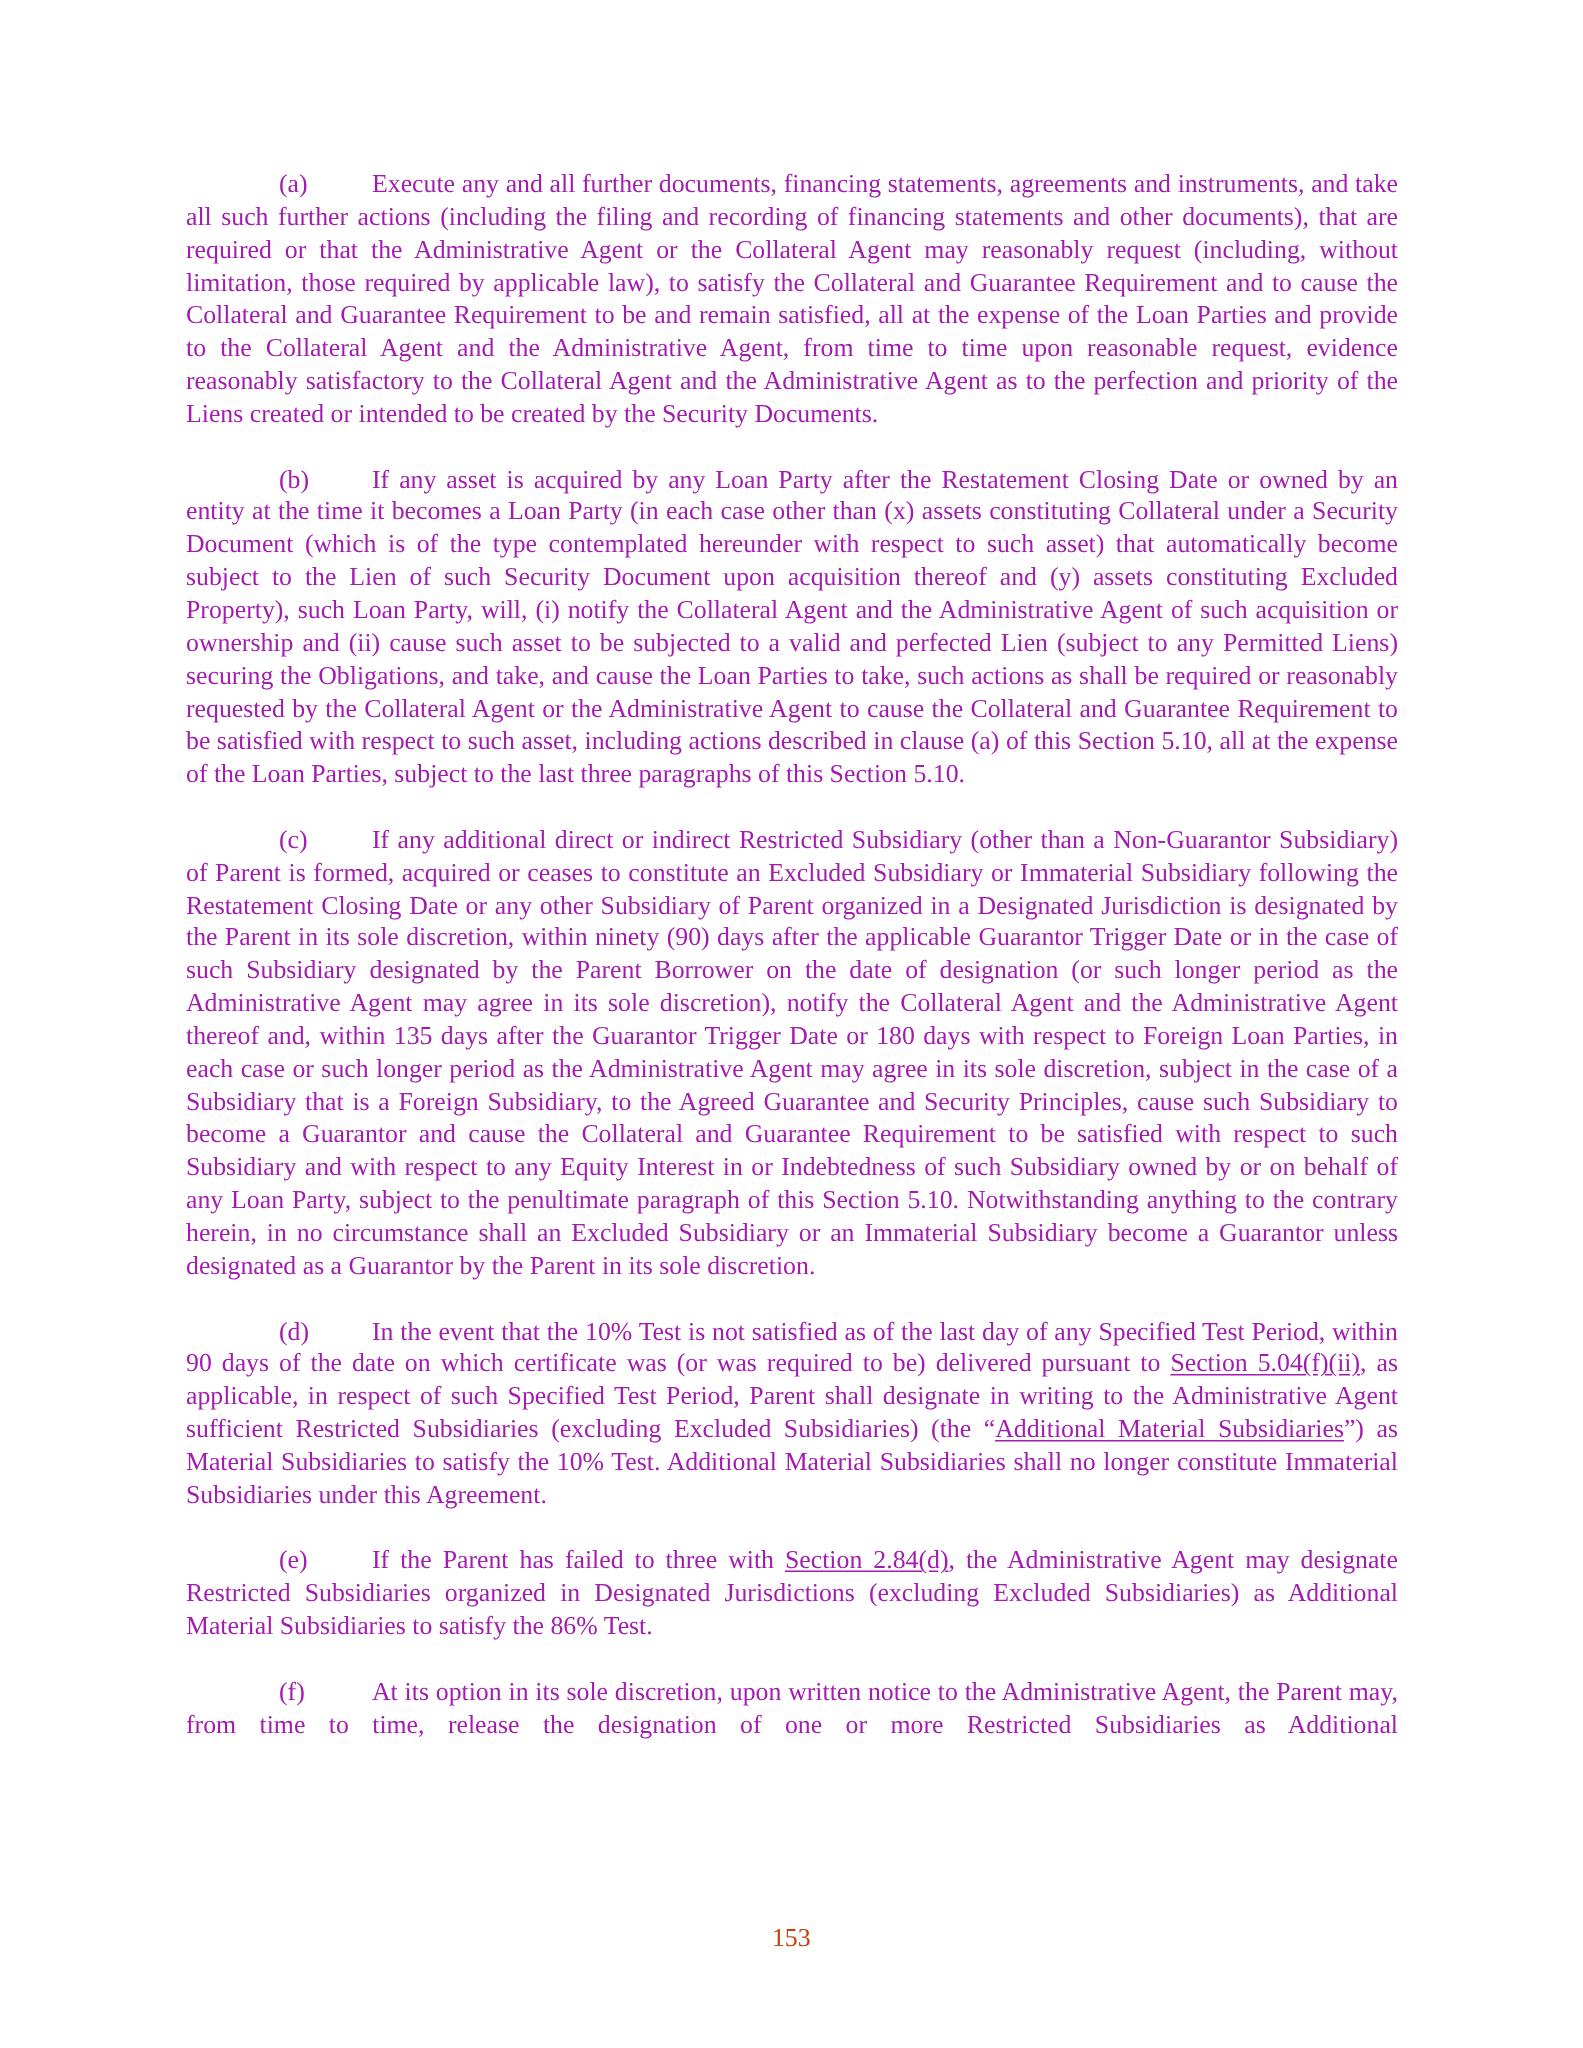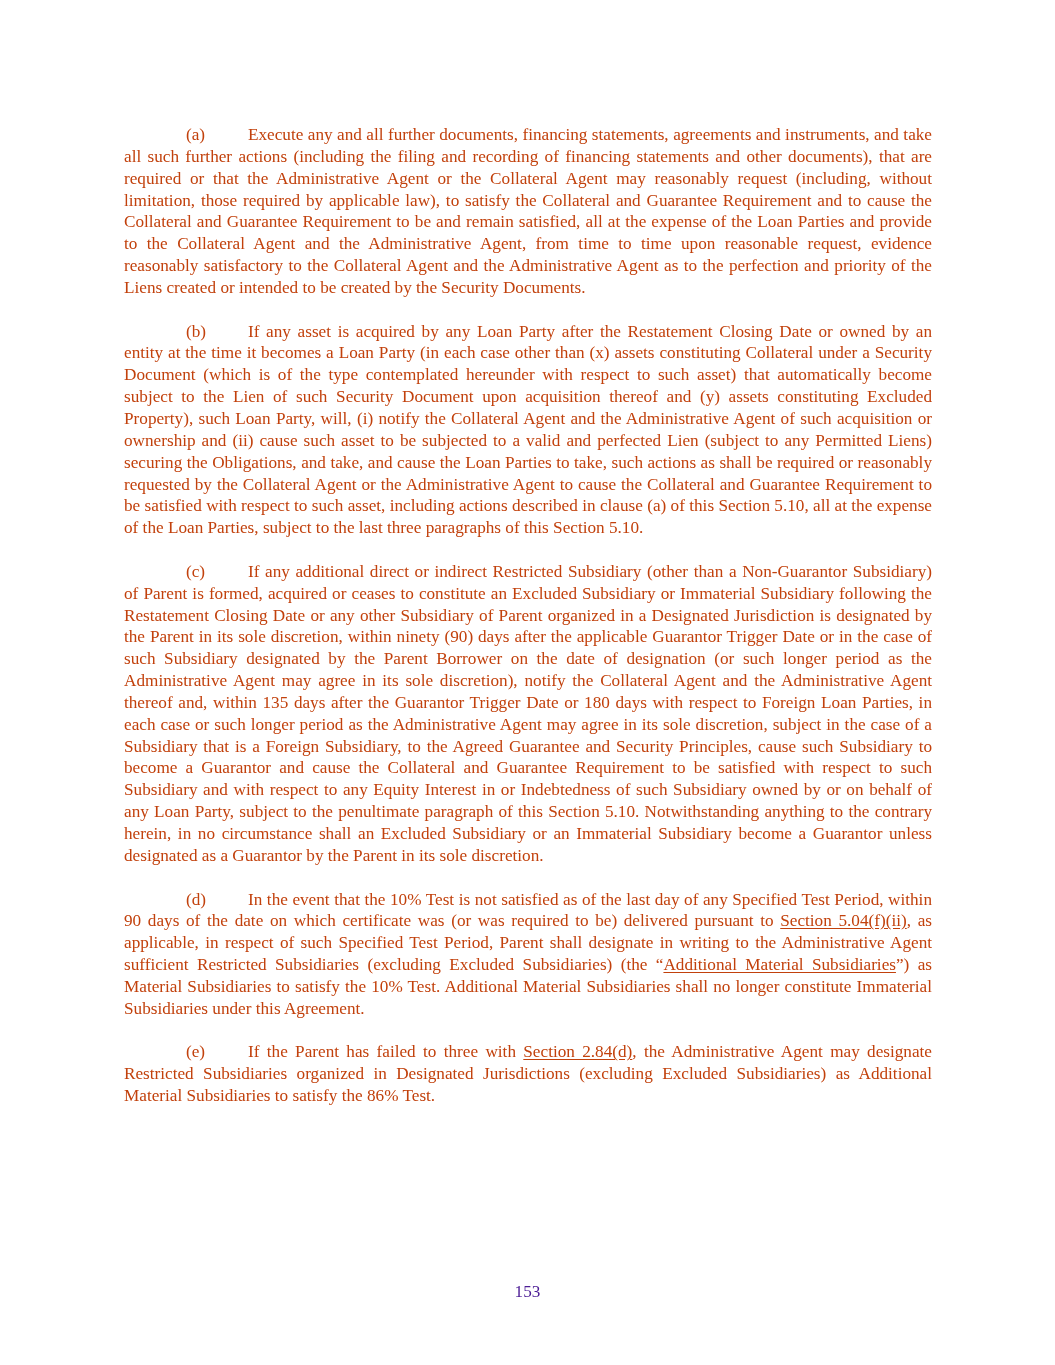--- a/index.html
+++ b/index.html
@@ -1,51 +1,52 @@
 <!DOCTYPE html>
 <html><head>
 <meta charset="utf-8">
 <style>
   html, body { margin: 0; padding: 0; background: #ffffff; }
   body { width: 1055px; height: 1365px; position: relative; overflow: hidden; }
   .page {
     position: absolute;
     left: 124px;
-    top: 124px;
+    top: 112px;
     width: 808px;
     font-family: "Liberation Serif", "DejaVu Serif", serif;
     font-size: 17.2px;
     line-height: 21.85px;
-    color: #c2410c;
+    color: #a21caf;
     text-align: justify;
   }
   .para { margin: 0 0 21.85px 0; text-indent: 0; }
   .para .label { display: inline-block; width: 62px; margin-left: 62px; }
   .u { text-decoration: underline; text-underline-offset: 2px; font-family: Liberation Serif, serif; }
   .page-number {
     position: absolute;
     left: 0; width: 1055px;
     top: 1282px;
     text-align: center;
     font-family: "Liberation Serif", "DejaVu Serif", serif;
     font-size: 17.2px;
-    color: #4c1d95;
+    color: #c2410c;
   }
 </style>
 </head>
 <body>
 
 <div class="page">
 
   <p class="para"><span class="label">(a)</span><span>Execute any and all further documents, financing statements, agreements and instruments, and take all such further actions (including the filing and recording of financing statements and other documents), that are required or that the Administrative Agent or the Collateral Agent may reasonably request (including, without limitation, those required by applicable law), to satisfy the Collateral and Guarantee Requirement and to cause the Collateral and Guarantee Requirement to be and remain satisfied, all at the expense of the Loan Parties and provide to the Collateral Agent and the Administrative Agent, from time to time upon reasonable request, evidence reasonably satisfactory to the Collateral Agent and the Administrative Agent as to the perfection and priority of the Liens created or intended to be created by the Security Documents.</span></p>
 
   <p class="para"><span class="label">(b)</span><span>If any asset is acquired by any Loan Party after the Restatement Closing Date or owned by an entity at the time it becomes a Loan Party (in each case other than (x) assets constituting Collateral under a Security Document (which is of the type contemplated hereunder with respect to such asset) that automatically become subject to the Lien of such Security Document upon acquisition thereof and (y) assets constituting Excluded Property), such Loan Party, will, (i) notify the Collateral Agent and the Administrative Agent of such acquisition or ownership and (ii) cause such asset to be subjected to a valid and perfected Lien (subject to any Permitted Liens) securing the Obligations, and take, and cause the Loan Parties to take, such actions as shall be required or reasonably requested by the Collateral Agent or the Administrative Agent to cause the Collateral and Guarantee Requirement to be satisfied with respect to such asset, including actions described in clause (a) of this Section 5.10, all at the expense of the Loan Parties, subject to the last three paragraphs of this Section 5.10.</span></p>
 
   <p class="para"><span class="label">(c)</span><span>If any additional direct or indirect Restricted Subsidiary (other than a Non-Guarantor Subsidiary) of Parent is formed, acquired  or ceases to constitute an Excluded Subsidiary or Immaterial Subsidiary following the Restatement Closing Date or any other Subsidiary of Parent organized in a Designated Jurisdiction is designated by the Parent in its sole discretion, within ninety (90) days after the applicable Guarantor Trigger Date or in the case of such Subsidiary designated by the Parent Borrower on the date of designation (or such longer period as the Administrative Agent may agree in its sole discretion), notify the Collateral Agent and the Administrative Agent thereof and, within 135 days after the Guarantor Trigger Date or 180 days with respect to Foreign Loan Parties, in each case or such longer period as the Administrative Agent may agree in its sole discretion, subject in the case of a Subsidiary that is a Foreign Subsidiary, to the Agreed Guarantee and Security Principles, cause such Subsidiary to become a Guarantor and cause the Collateral and Guarantee Requirement to be satisfied with respect to such Subsidiary and with respect to any Equity Interest in or Indebtedness of such Subsidiary owned by or on behalf of any Loan Party, subject to the penultimate paragraph of this Section 5.10. Notwithstanding anything to the contrary herein, in no circumstance shall an Excluded Subsidiary or an Immaterial Subsidiary become a Guarantor unless designated as a Guarantor by the Parent in its sole discretion.</span></p>
 
   <p class="para"><span class="label">(d)</span><span>In the event that the 10% Test is not satisfied as of the last day of any Specified Test Period, within 90 days of the date on which certificate was (or was required to be) delivered pursuant to </span><span class="u">Section 5.04(f)(ii)</span><span>, as applicable, in respect of such Specified Test Period, Parent shall designate in writing to the Administrative Agent sufficient Restricted Subsidiaries (excluding Excluded Subsidiaries) (the “</span><span class="u">Additional Material Subsidiaries</span><span>”) as Material Subsidiaries to satisfy the 10% Test. Additional Material Subsidiaries shall no longer constitute Immaterial Subsidiaries under this Agreement.</span></p>
 
   <p class="para"><span class="label">(e)</span><span>If the Parent has failed to three with </span><span class="u">Section 2.84(d)</span><span>, the Administrative Agent may designate Restricted Subsidiaries organized in Designated Jurisdictions (excluding Excluded Subsidiaries) as Additional Material Subsidiaries to satisfy the 86% Test.</span></p>
 
+  <p class="para" style="text-align-last: justify;"><span class="label">(f)</span><span>At its option in its sole discretion, upon written notice to the Administrative Agent, the Parent may, from time to time, release the designation of one or more Restricted Subsidiaries as Additional</span></p>
 
 </div>
 
 <div class="page-number">153</div>
 
 </body></html>

